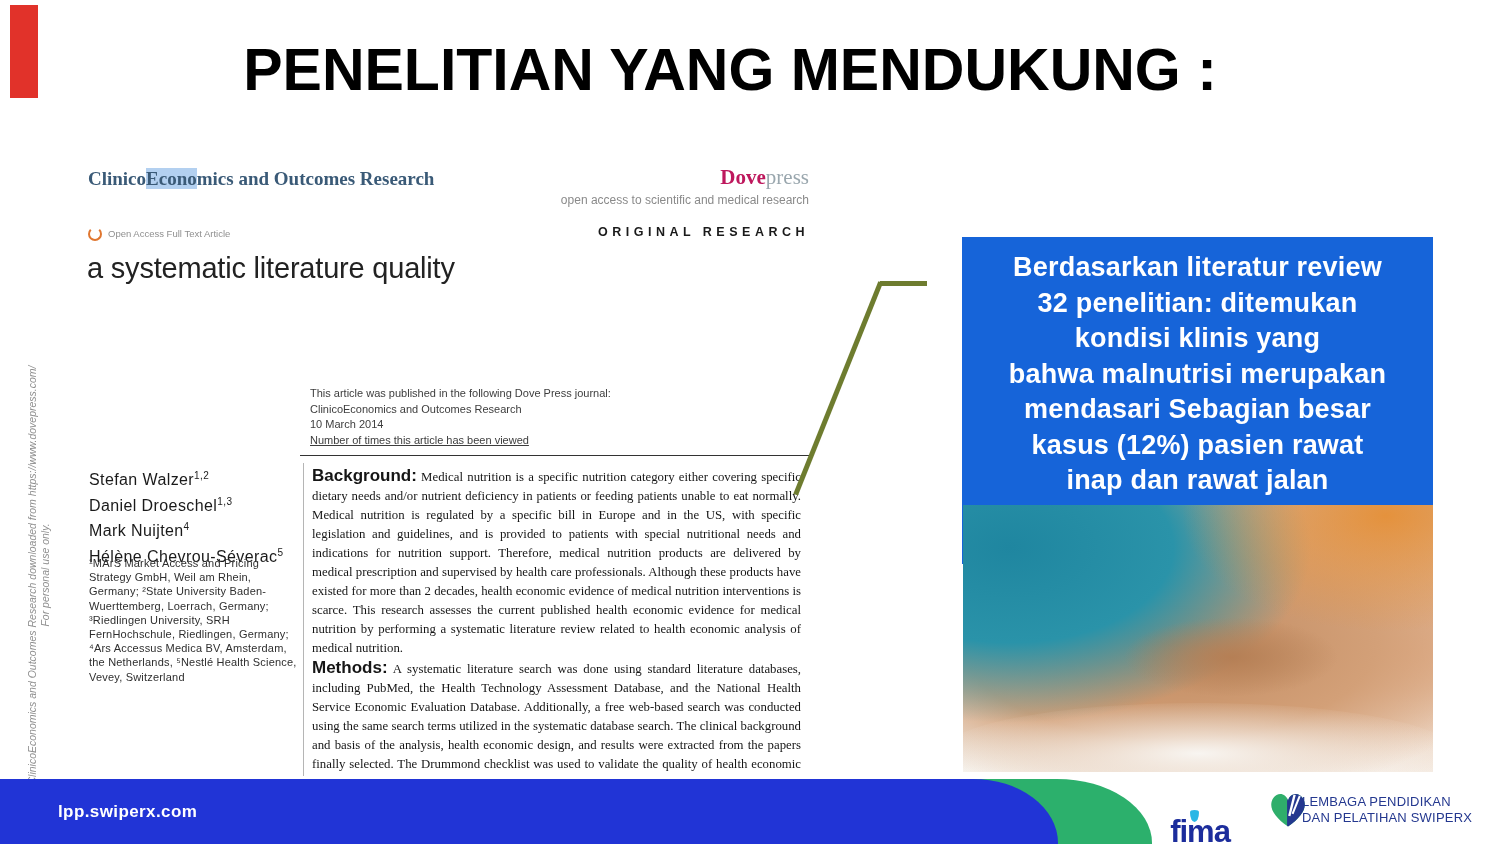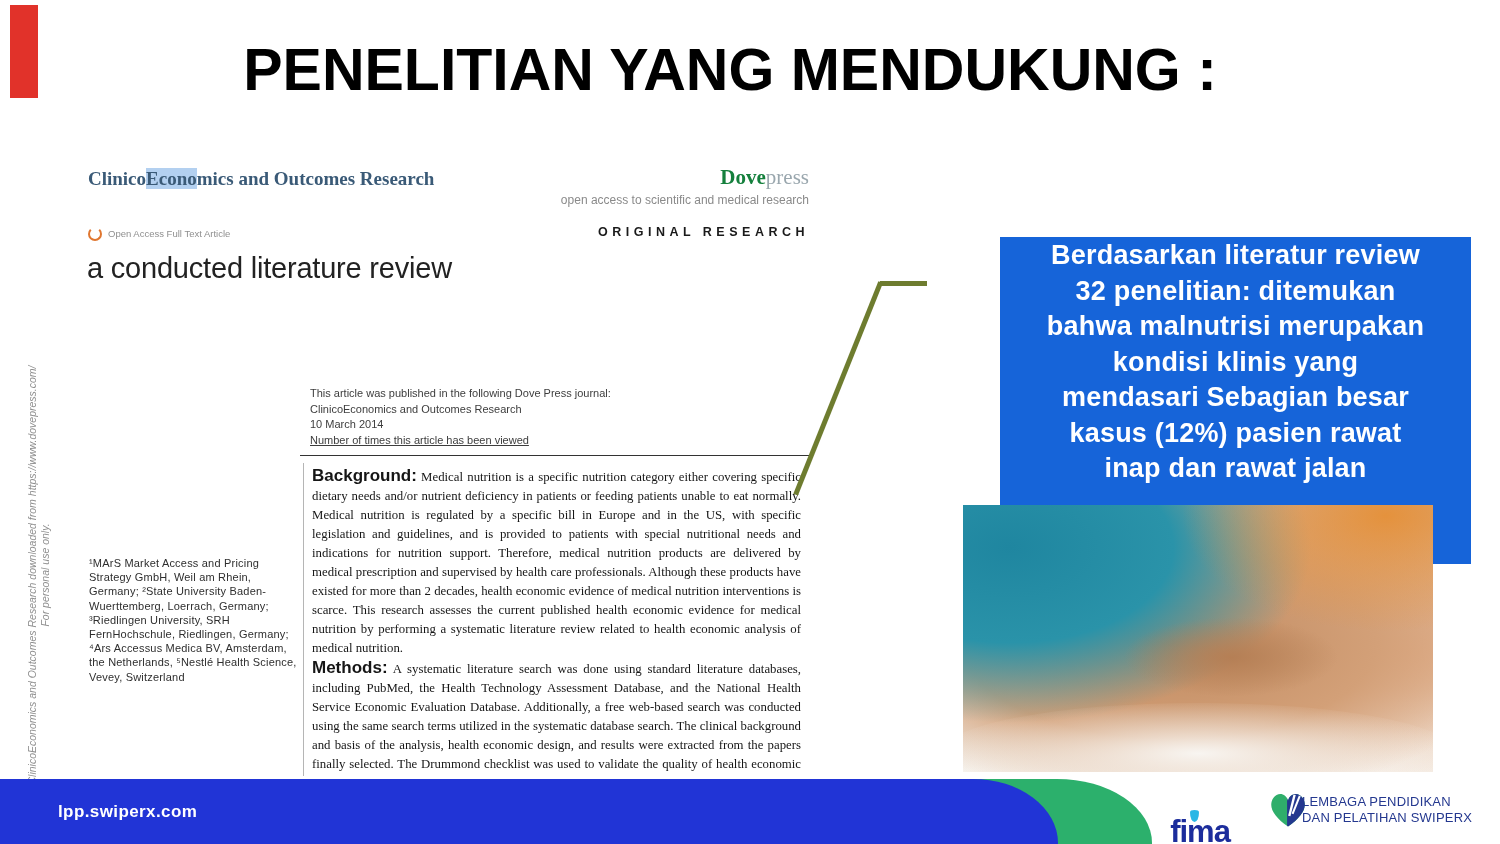--- a/index.html
+++ b/index.html
@@ -16,21 +16,21 @@
     font-size:59px;font-weight:bold;color:#000;letter-spacing:0px;
     font-stretch:condensed;white-space:nowrap;
   }
 
   
   .paper{left:85px;top:160px;width:726px;height:616px;background:#fff;overflow:hidden;}
   .journal-name{left:3px;top:8px;font-family:"Liberation Serif",serif;font-weight:bold;
     font-size:19px;color:var(--journal_blue);}
   .journal-name .hl{background:var(--highlight_blue);}
   .dove{right:2px;top:5px;font-family:"Liberation Serif",serif;font-size:21px;}
-  .dove .b{font-weight:bold;color:#15803d;}
+  .dove .b{font-weight:bold;color:#be185d;}
   .dove .l{color:#9aa7ae;}
   .dove-tag{right:2px;top:33px;font-size:12px;color:#8a8a8a;}
   .oa-row{left:3px;top:64px;height:14px;}
   .oa-icon{display:inline-block;width:10px;height:10px;border:2px solid var(--open_access_orange);
     border-radius:50%;border-top-color:transparent;vertical-align:middle;margin-right:6px;}
   .oa-label{font-size:9.5px;color:#8f8f8f;vertical-align:middle;}
   .orig-research{right:2px;top:65px;font-size:12.5px;font-weight:600;color:#1a1a1a;letter-spacing:4.5px;}
   .paper-title{left:2px;top:88px;font-size:29px;color:#222;line-height:41px;font-weight:400;letter-spacing:-0.2px;}
   .pub-note{left:225px;top:226px;font-size:11px;color:#3d3d3d;line-height:15.5px;}
   .pub-note .link{text-decoration:underline;}
@@ -43,22 +43,22 @@
     font-size:12.8px;line-height:19px;color:#161616;text-align:justify;}
   .abstract b{font-family:"Liberation Sans",sans-serif;font-size:17px;}
 
   
   .watermark{left:-181px;top:557px;width:450px;height:36px;transform:rotate(-90deg);
     text-align:center;font-style:italic;color:#8f8f8f;}
   .watermark .w1{font-size:10.5px;line-height:13px;}
   .watermark .w2{font-size:10.5px;line-height:13px;}
 
   
-  .callout{left:1000px;top:237px;width:471px;height:327px;background:var(--callout_blue);
-    color:#fff;text-align:center;padding-top:1px;box-sizing:border-box;}
+  .callout{left:962px;top:237px;width:471px;height:327px;background:var(--callout_blue);
+    color:#fff;text-align:center;padding-top:13px;box-sizing:border-box;}
   .callout .ln{font-size:27px;font-weight:bold;line-height:35.5px;letter-spacing:0.2px;}
 
   
   .conn-h{left:880px;top:281px;width:47px;height:5px;background:var(--connector_olive);}
   .conn-d{left:883px;top:283px;width:229px;height:5px;background:var(--connector_olive);
     transform:rotate(111.8deg);transform-origin:0 0;}
 
   
   .photo{left:963px;top:505px;width:470px;height:267px;overflow:hidden;
     background:
@@ -106,33 +106,39 @@
 
   <div class="abs dove"><span class="b">Dove</span><span class="l">press</span></div>
   <div class="abs dove-tag">open access to scientific and medical research</div>
 
   <div class="abs oa-row">
     <span class="oa-icon"></span><span class="oa-label">Open Access Full Text Article</span>
   </div>
   <div class="abs orig-research">ORIGINAL RESEARCH</div>
 
   <div class="abs paper-title">
-    <div>a conducted literature review</div>
+    <div>a systematic literature quality</div>
   </div>
 
   <div class="abs pub-note">
     <div>This article was published in the following Dove Press journal:</div>
     <div>ClinicoEconomics and Outcomes Research</div>
     <div>10 March 2014</div>
     <div class="link">Number of times this article has been viewed</div>
   </div>
 
   <div class="abs rule-h"></div>
   <div class="abs rule-v"></div>
 
+  <div class="abs authors">
+    <div><span>Stefan Walzer</span><sup>1,2</sup></div>
+    <div><span>Daniel Droeschel</span><sup>1,3</sup></div>
+    <div><span>Mark Nuijten</span><sup>4</sup></div>
+    <div><span>Hélène Chevrou-Séverac</span><sup>5</sup></div>
+  </div>
 
   <div class="abs affils">¹MArS Market Access and Pricing Strategy GmbH, Weil am Rhein, Germany; ²State University Baden-Wuerttemberg, Loerrach, Germany; ³Riedlingen University, SRH FernHochschule, Riedlingen, Germany; ⁴Ars Accessus Medica BV, Amsterdam, the Netherlands, ⁵Nestlé Health Science, Vevey, Switzerland</div>
 
   <div class="abs abstract">
     <b>Background:</b>
     <span>Medical nutrition is a specific nutrition category either covering specific dietary needs and/or nutrient deficiency in patients or feeding patients unable to eat normally. Medical nutrition is regulated by a specific bill in Europe and in the US, with specific legislation and guidelines, and is provided to patients with special nutritional needs and indications for nutrition support. Therefore, medical nutrition products are delivered by medical prescription and supervised by health care professionals. Although these products have existed for more than 2 decades, health economic evidence of medical nutrition interventions is scarce. This research assesses the current published health economic evidence for medical nutrition by performing a systematic literature review related to health economic analysis of medical nutrition.</span>
     <br>
     <b>Methods:</b>
     <span>A systematic literature search was done using standard literature databases, including PubMed, the Health Technology Assessment Database, and the National Health Service Economic Evaluation Database. Additionally, a free web-based search was conducted using the same search terms utilized in the systematic database search. The clinical background and basis of the analysis, health economic design, and results were extracted from the papers finally selected. The Drummond checklist was used to validate the quality of health economic modeling studies and the AMSTAR (A Measurement Tool to Assess Systematic Reviews) checklist</span>
   </div>
@@ -142,22 +148,22 @@
   <div class="w1">ClinicoEconomics and Outcomes Research downloaded from https://www.dovepress.com/</div>
   <div class="w2">For personal use only.</div>
 </div>
 
 <div class="abs conn-h"></div>
 <div class="abs conn-d"></div>
 
 <div class="abs callout">
   <div class="ln">Berdasarkan literatur review</div>
   <div class="ln">32 penelitian:  ditemukan</div>
+  <div class="ln">kondisi klinis yang</div>
   <div class="ln">bahwa malnutrisi  merupakan</div>
-  <div class="ln">kondisi klinis yang</div>
   <div class="ln">mendasari Sebagian besar</div>
   <div class="ln">kasus (12%)  pasien rawat</div>
   <div class="ln">inap dan rawat jalan</div>
 </div>
 
 <div class="abs photo">
   <div class="knuckle"></div>
   <div class="bedding"></div>
 </div>
 

